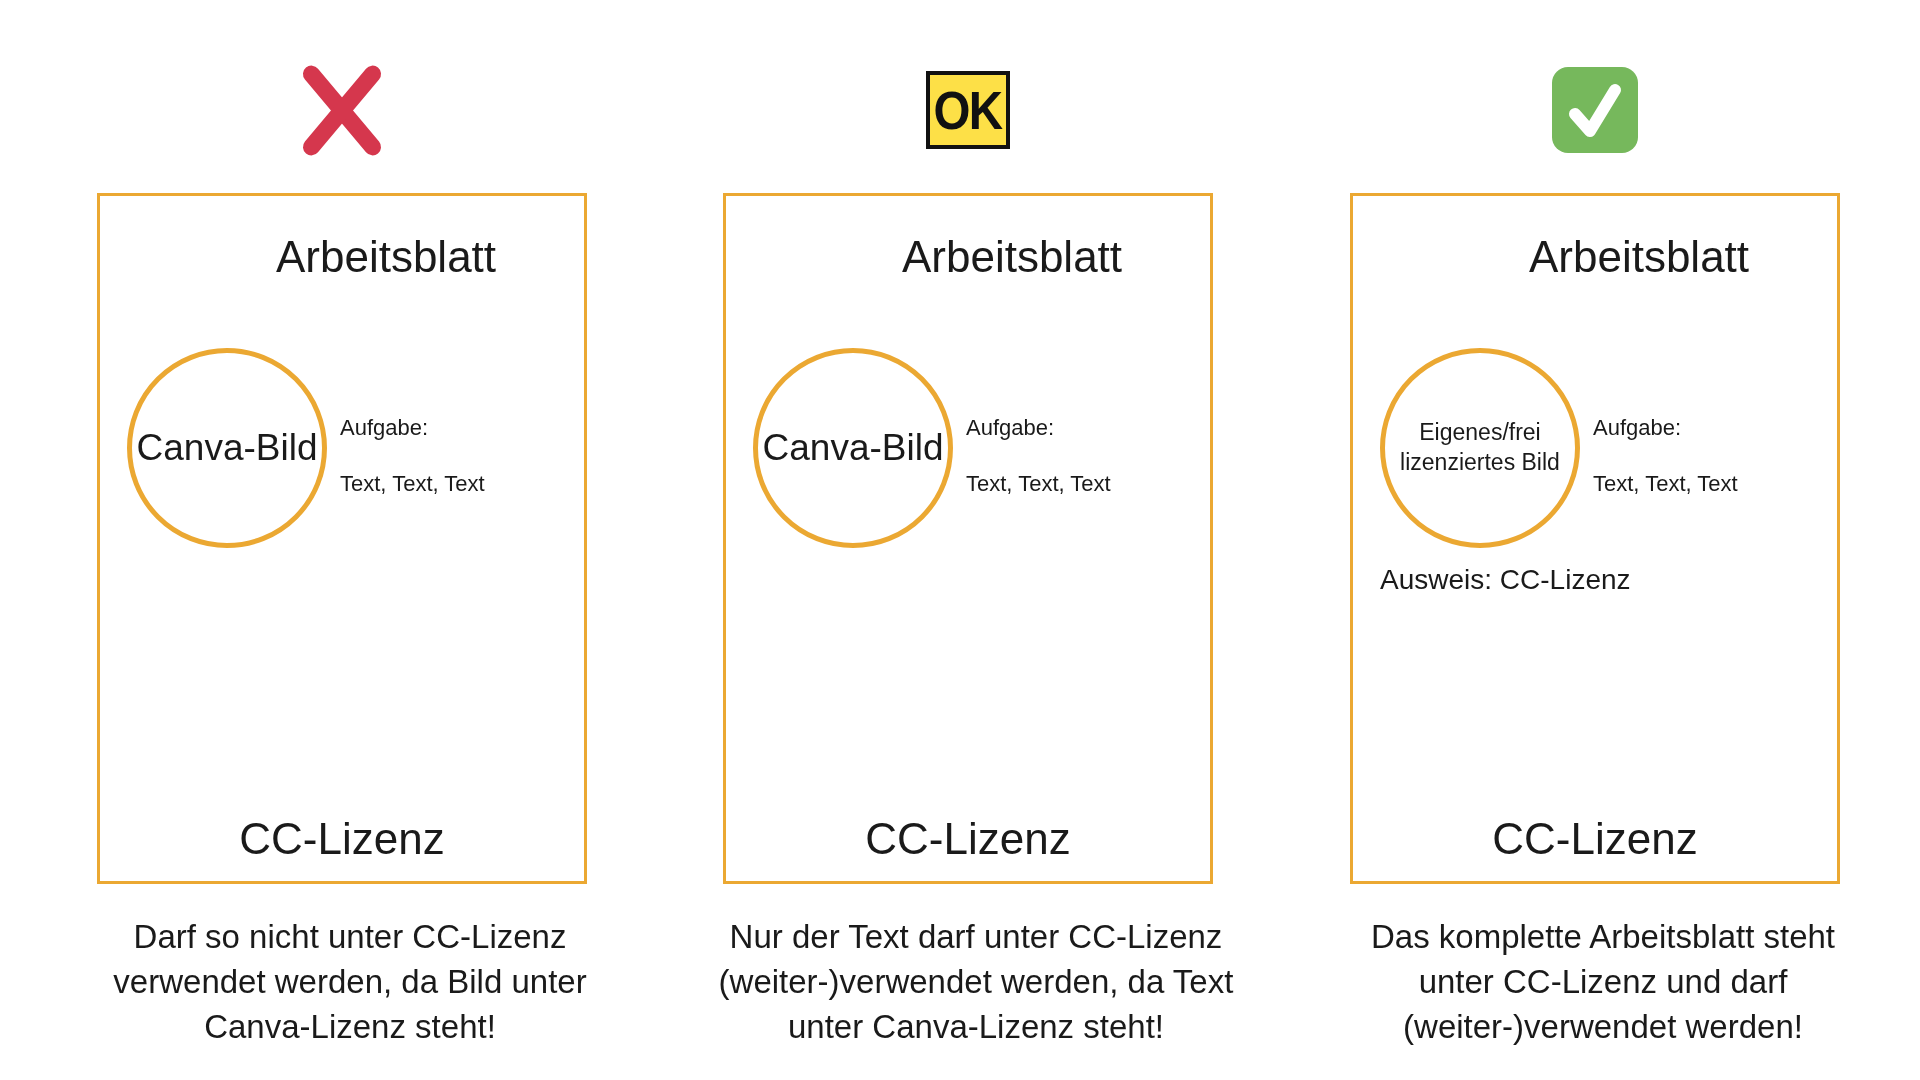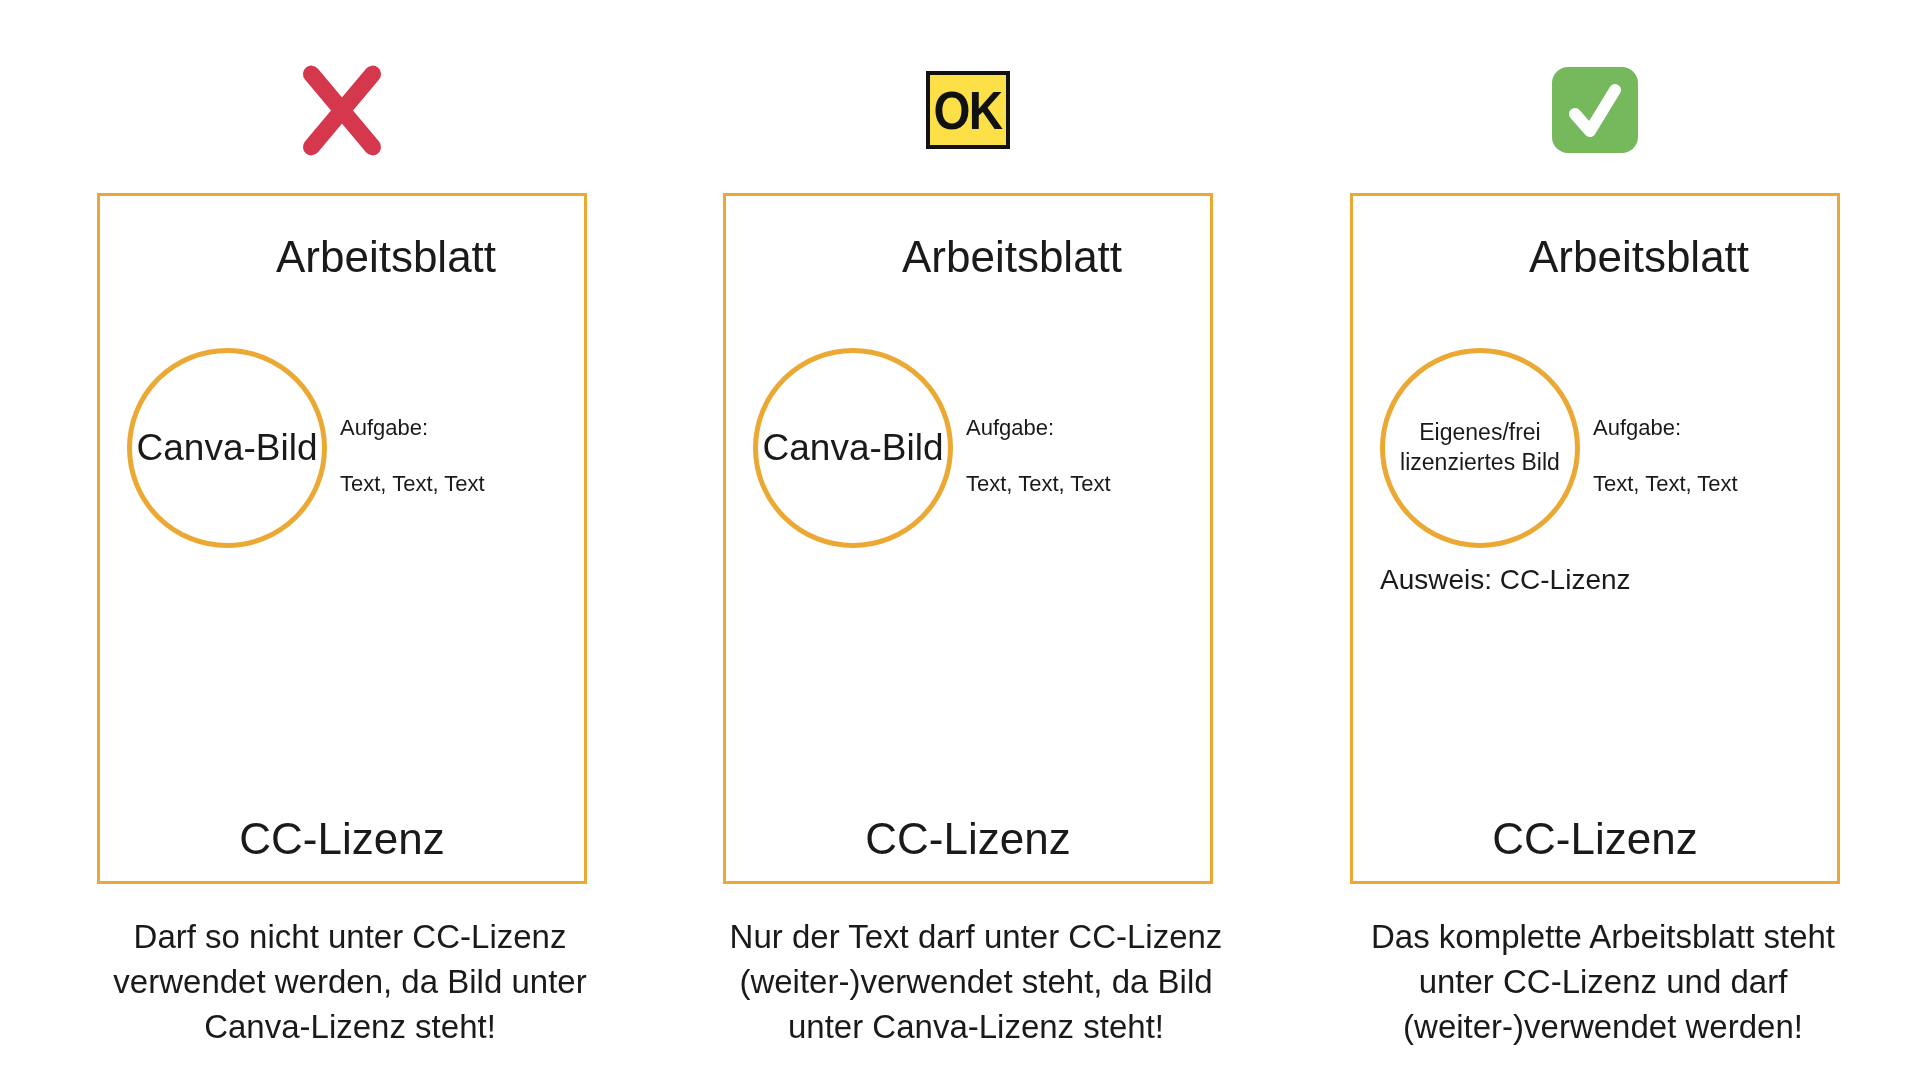--- a/index.html
+++ b/index.html
@@ -164,21 +164,21 @@
       <div class="circle">
         <div class="image-label">Canva-Bild</div>
       </div>
       <div class="task">
         <div class="task-heading">Aufgabe:</div>
         <div class="task-text">Text, Text, Text</div>
       </div>
       <div class="ws-license">CC-Lizenz</div>
     </div>
     <p class="caption">Nur der Text darf unter CC-Lizenz
-(weiter-)verwendet steht, da Bild
+(weiter-)verwendet werden, da Text
 unter Canva-Lizenz steht!</p>
   </section>
 
   <section class="column col-3">
     <div class="verdict-area">
       <svg width="86" height="86" viewBox="0 0 86 86">
         <rect x="0" y="0" width="86" height="86" rx="16" fill="#76b85c"></rect>
         <path d="M23 47 L38 64 L63 23" stroke="#ffffff" stroke-width="12" stroke-linecap="round" stroke-linejoin="round" fill="none"></path>
       </svg>
     </div>

